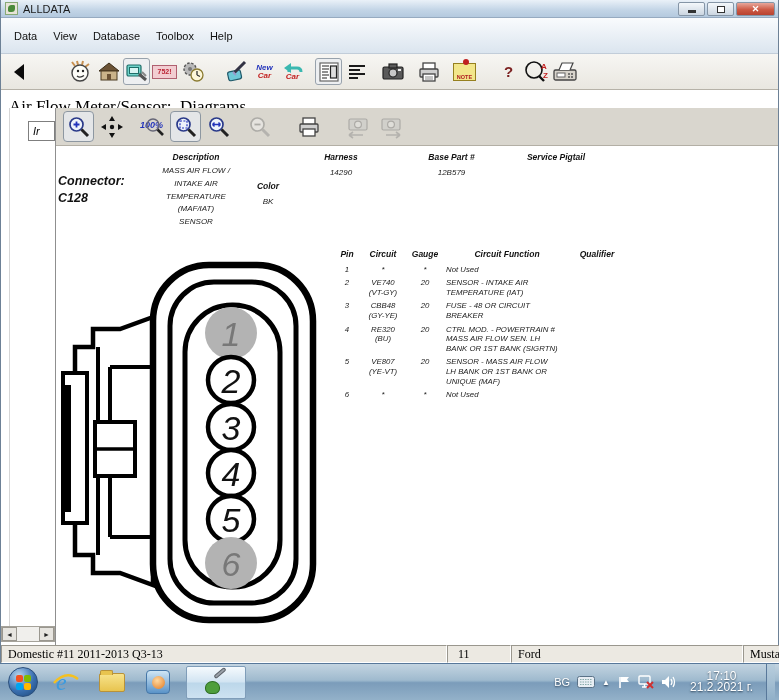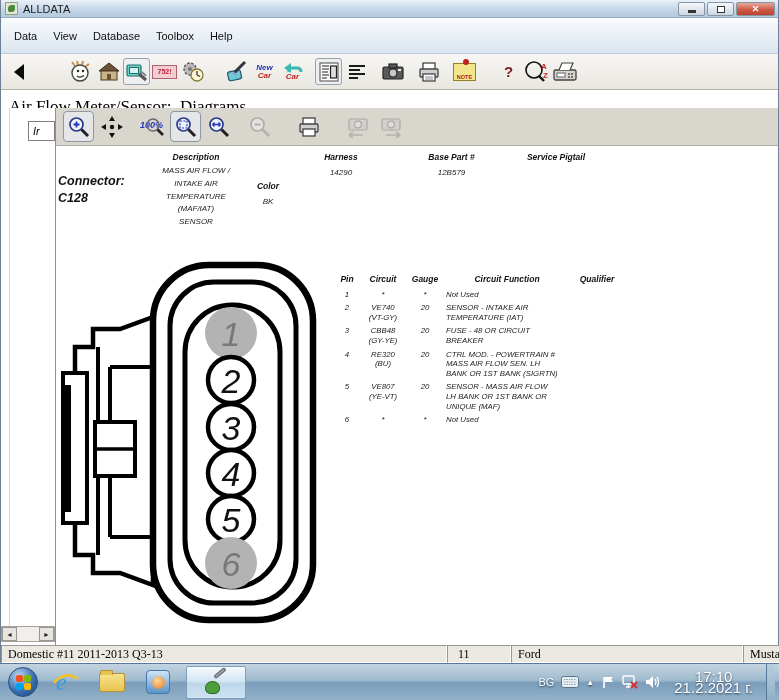--- a/index.html
+++ b/index.html
@@ -65,21 +65,21 @@
   .b { font-weight:bold; }
   .ctr { text-align:center; }
   .pre { white-space:pre-line; }
   .hdr8 { font-size:8.5px; color:#111; }
   .txt8 { font-size:8px; color:#222; }
   .conn-label { font-size:12.5px; font-weight:bold; color:#111; line-height:17px; }
 
   
   .pintable { left:278px; top:104px; width:300px; }
   .ptr { display:flex; margin-bottom:4px; font-size:7.8px; line-height:9.6px; color:#222; }
-  .pth { font-size:8.5px; font-weight:bold; margin-bottom:5px; color:#111;margin-top:25px; }
+  .pth { font-size:8.5px; font-weight:bold; margin-bottom:5px; color:#111; }
   .c-pin{width:26px;text-align:center;flex:none;} .c-cir{width:46px;text-align:center;flex:none;white-space:pre-line;}
   .c-ga{width:38px;text-align:center;flex:none;} .c-fn{width:124px;flex:none;white-space:pre-line;padding-left:2px;}
   .c-qu{width:58px;text-align:center;flex:none;}
 
   
   .statusbar { position:absolute; top:645px; left:0; width:779px; height:34px; background:#ece9e2; display:flex;
                font-family:"Liberation Serif",serif; font-size:12px; color:#000; }
   .seg { border:1px solid; border-color:#9a978e #fff #fff #9a978e; padding:0 6px; height:18px; display:flex; align-items:center; overflow:hidden; white-space:nowrap; }
   .seg1{width:446px;flex:none;} .seg2{width:64px;flex:none;padding-left:10px;} .seg3{width:232px;flex:none;} .seg4{flex:1;}
 
@@ -97,21 +97,21 @@
   .folder { width:26px; height:19px; background:linear-gradient(#f7e38c,#e8c44f); border:1px solid #b8923a; border-radius:2px; position:relative; }
   .folder:before { content:""; position:absolute; top:-4px; left:0; width:11px; height:4px; background:#e8c44f; border:1px solid #b8923a; border-bottom:none; border-radius:2px 2px 0 0; }
   .wmp { width:24px; height:24px; border-radius:4px; background:linear-gradient(#cfe6f5,#5a93c8); border:1px solid #4577a8; display:flex; align-items:center; justify-content:center; }
   .wmp-core { width:13px; height:13px; border-radius:50%; background:radial-gradient(circle at 40% 35%, #ffd9a0, #e07820); }
   .tipicon { width:24px; height:24px; position:relative; }
   .tipicon .frog { position:absolute; left:1px; bottom:0; width:15px; height:13px; background:#4e9e3c; border-radius:50% 50% 40% 40%; border:1px solid #2e6e22; }
   .tipicon .wrench { position:absolute; right:1px; top:1px; width:14px; height:4px; background:#9aa0a8; border:1px solid #5a6068; transform:rotate(-40deg); border-radius:2px; }
 
   .tray { margin-left:auto; display:flex; align-items:center; gap:7px; padding-right:4px; color:#fff; font-size:11px;
           text-shadow:0 1px 2px rgba(20,40,60,.8); }
-  .clockblk { text-align:center; font-size:15px; line-height:11.5px; padding:0 6px; }
+  .clockblk { text-align:center; font-size:12px; line-height:11.5px; padding:0 6px; }
   .sliver { width:9px; height:37px; border-left:1px solid #58789a; background:linear-gradient(#b9cedd,#8fafc8); flex:none; }
   svg { display:block; }
 </style>
 </head>
 <body>
 
 <div id="win">
 
   <div class="titlebar">
     <span class="app-ico"></span>

